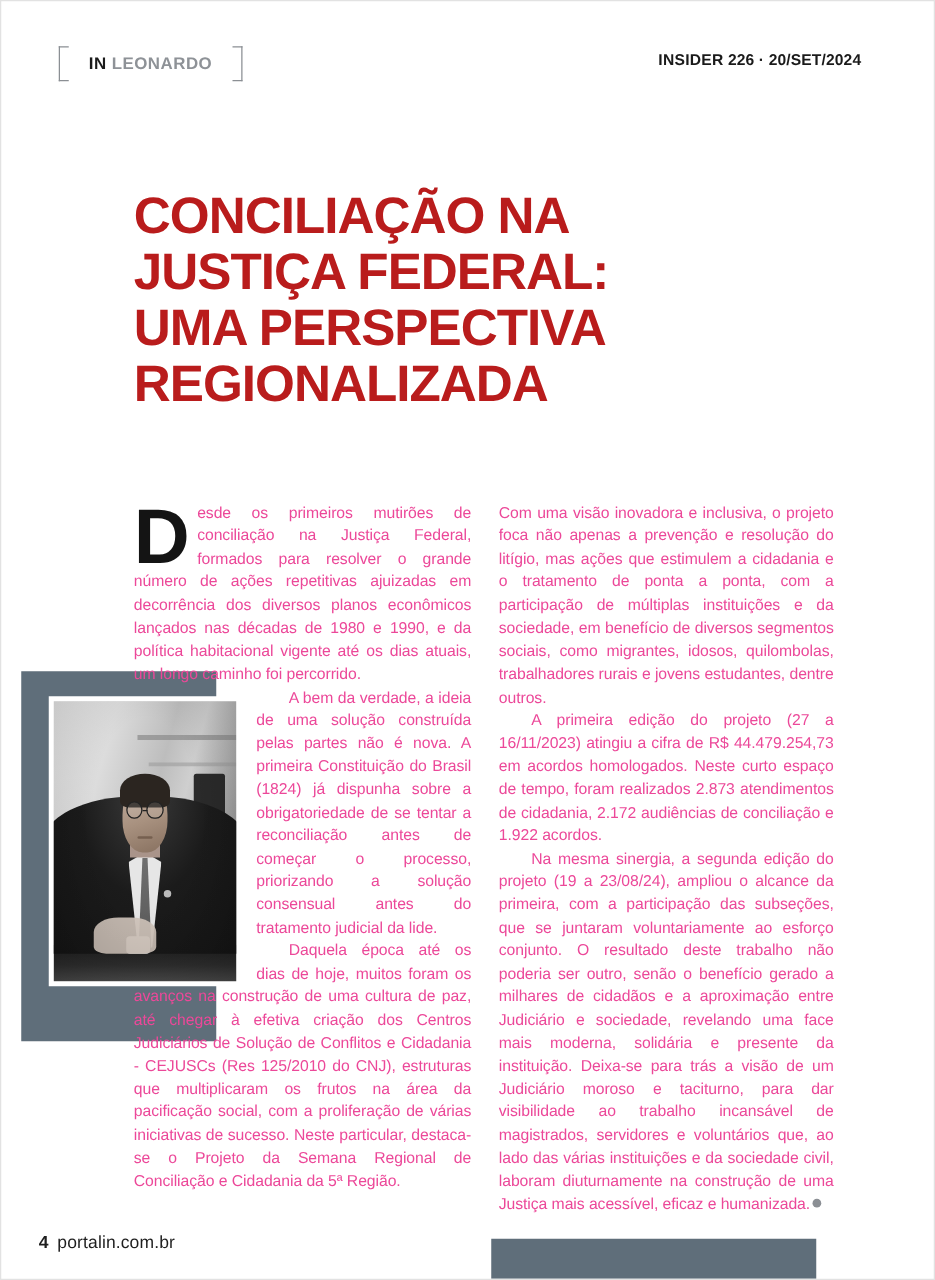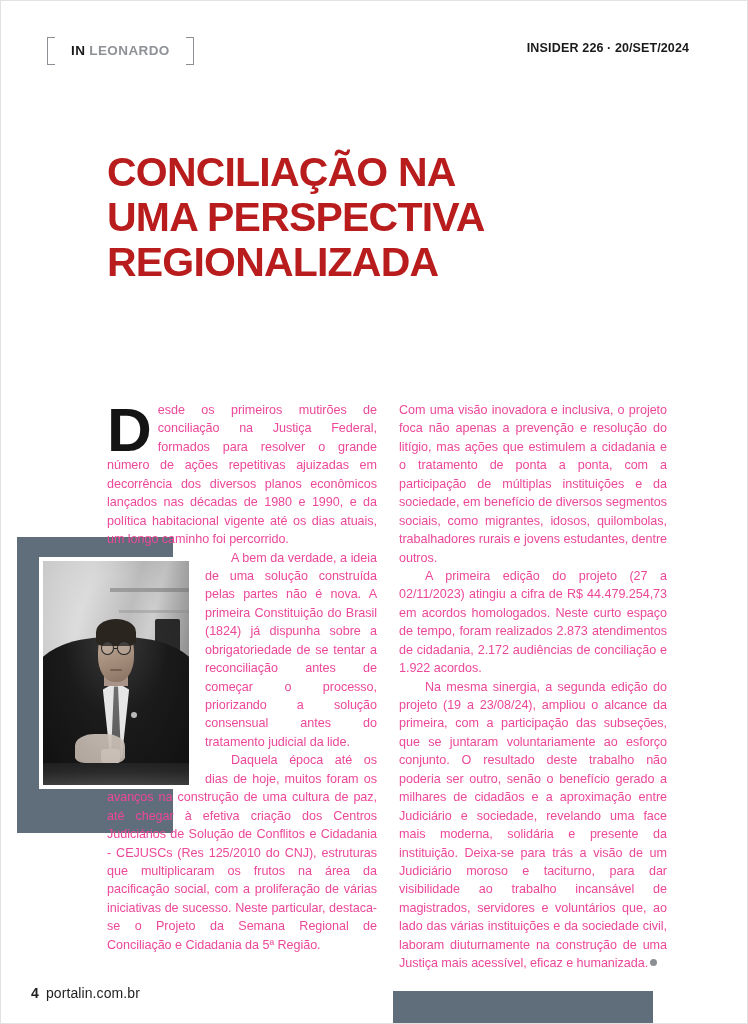--- a/index.html
+++ b/index.html
@@ -286,20 +286,21 @@
       <span class="k-opinion">LEONARDO</span>
     </div>
     <div class="issue-line">
       <span class="issue-brand">INSIDER</span>
       <span class="issue-rest">226 · 20/SET/2024</span>
     </div>
   </div>
 
   <h1 class="headline">
     <span class="hl">CONCILIAÇÃO NA</span>
+    <span class="hl">JUSTIÇA FEDERAL:</span>
     <span class="hl">UMA PERSPECTIVA</span>
     <span class="hl">REGIONALIZADA</span>
   </h1>
 
 
   <div class="deco-block"></div>
   <div class="photo-frame">
     <div class="photo">
       <div class="ph-bg-shelf"></div>
       <div class="ph-shelf-line"></div>
@@ -324,21 +325,21 @@
   </div>
 
   <div class="col col-left">
     <p class="first dropcap">Desde os primeiros mutirões de conciliação na Justiça Federal, formados para resolver o grande número de ações repetitivas ajuizadas em decorrência dos diversos planos econômicos lançados nas décadas de 1980 e 1990, e da política habitacional vigente até os dias atuais, um longo caminho foi percorrido.</p>
     <p><span class="photo-gutter"></span><span>A bem da verdade, a ideia de uma solução construída pelas partes não é nova. A primeira Constituição do Brasil (1824) já dispunha sobre a obrigatoriedade de se tentar a reconciliação antes de começar o processo, priorizando a solução consensual antes do tratamento judicial da lide.</span></p>
     <p>Daquela época até os dias de hoje, muitos foram os avanços na construção de uma cultura de paz, até chegar à efetiva criação dos Centros Judiciários de Solução de Conflitos e Cidadania - CEJUSCs (Res 125/2010 do CNJ), estruturas que multiplicaram os frutos na área da pacificação social, com a proliferação de várias iniciativas de sucesso. Neste particular, destaca-se o Projeto da Semana Regional de Conciliação e Cidadania da 5ª Região.</p>
   </div>
 
   <div class="col col-right">
     <p class="first">Com uma visão inovadora e inclusiva, o projeto foca não apenas a prevenção e resolução do litígio, mas ações que estimulem a cidadania e o tratamento de ponta a ponta, com a participação de múltiplas instituições e da sociedade, em benefício de diversos segmentos sociais, como migrantes, idosos, quilombolas, trabalhadores rurais e jovens estudantes, dentre outros.</p>
-    <p>A primeira edição do projeto (27 a 02/11/2023) atingiu a cifra de R$ 44.479.254,73 em acordos homologados. Neste curto espaço de tempo, foram realizados 2.873 atendimentos de cidadania, 2.172 audiências de conciliação e 1.922 acordos.</p>
+    <p>A primeira edição do projeto (27 a 16/11/2023) atingiu a cifra de R$ 44.479.254,73 em acordos homologados. Neste curto espaço de tempo, foram realizados 2.873 atendimentos de cidadania, 2.172 audiências de conciliação e 1.922 acordos.</p>
     <p><span>Na mesma sinergia, a segunda edição do projeto (19 a 23/08/24), ampliou o alcance da primeira, com a participação das subseções, que se juntaram voluntariamente ao esforço conjunto. O resultado deste trabalho não poderia ser outro, senão o benefício gerado a milhares de cidadãos e a aproximação entre Judiciário e sociedade, revelando uma face mais moderna, solidária e presente da instituição. Deixa-se para trás a visão de um Judiciário moroso e taciturno, para dar visibilidade ao trabalho incansável de magistrados, servidores e voluntários que, ao lado das várias instituições e da sociedade civil, laboram diuturnamente na construção de uma Justiça mais acessível, eficaz e humanizada.</span><span class="endmark"></span></p>
   </div>
 
   <div class="footer">
     <span class="pg">4</span><span class="site">portalin.com.br</span>
   </div>
   <div class="footer-bar"></div>
 
 </div>
 

